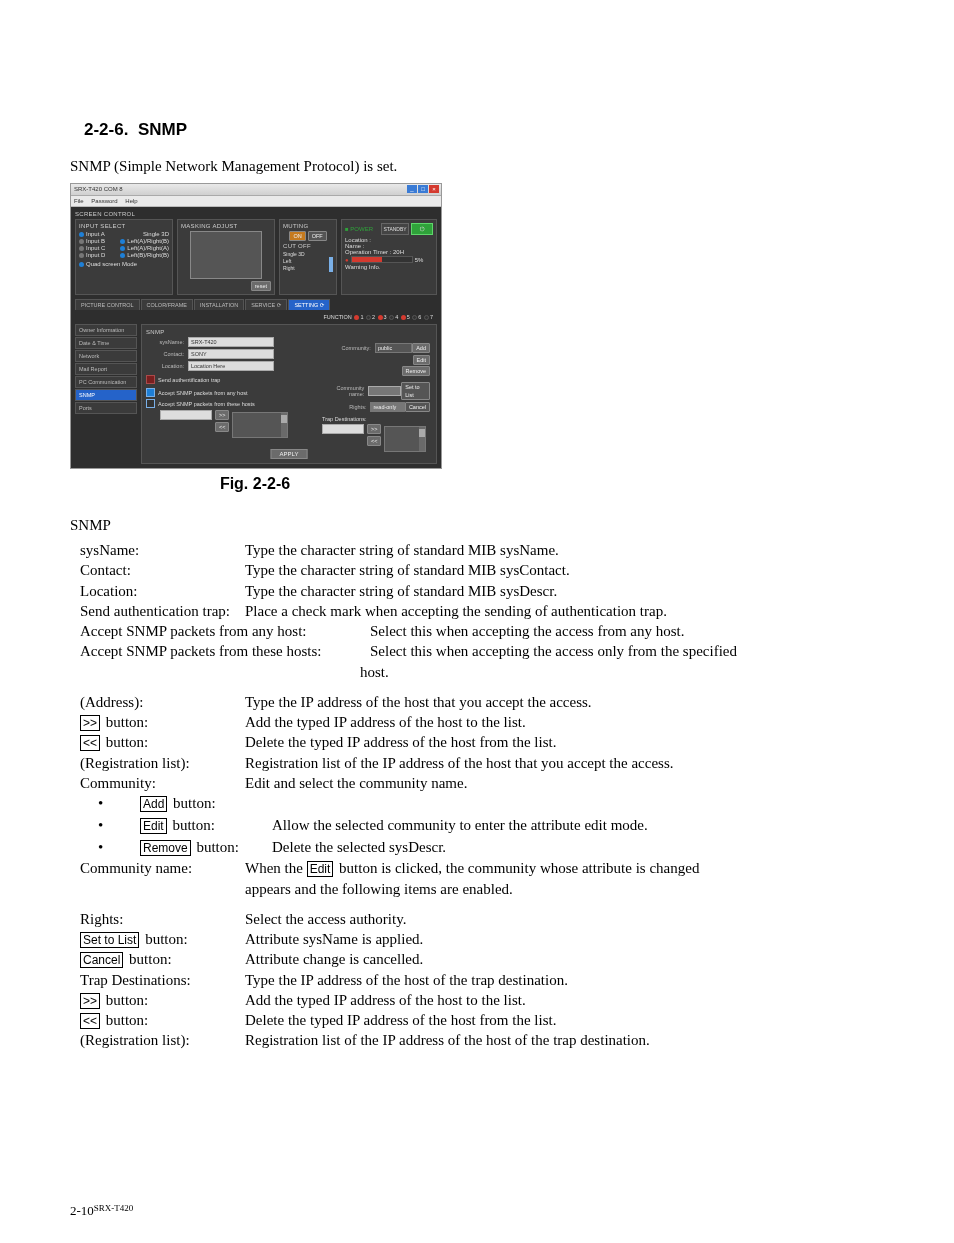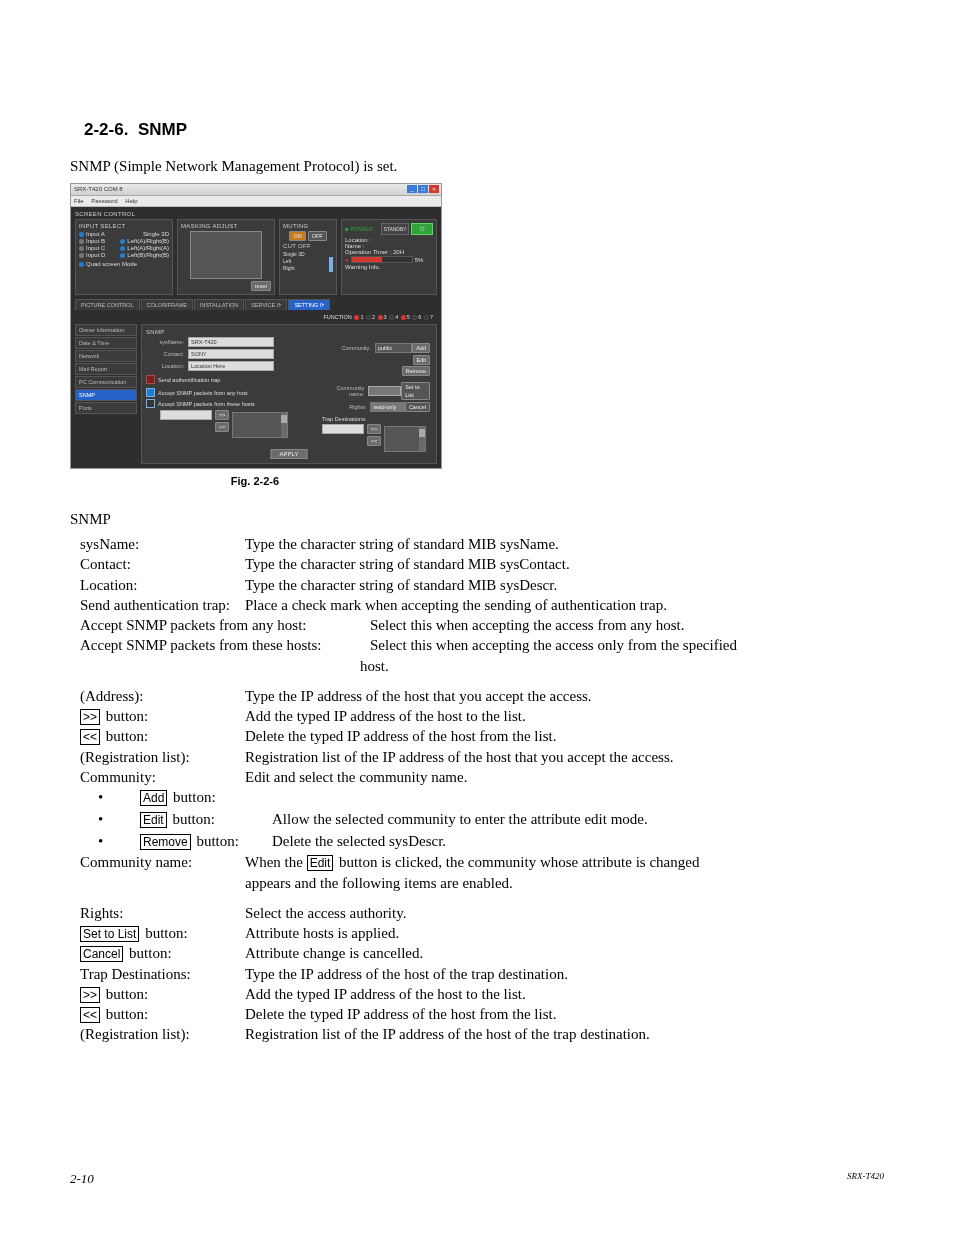--- a/index.html
+++ b/index.html
@@ -124,21 +124,21 @@
   .listbox { width: 54px; height: 24px; background: #555; border: 1px solid #777; margin-top: 2px; position: relative; }
   .listbox .scroll { position:absolute; right:0; top:0; bottom:0; width:6px; background:#6a6a6a; }
   .listbox .scroll .thumb { position:absolute; left:0; right:0; top:2px; height:8px; background:#aaa; }
   .apply-btn {
     position: absolute; left: 50%; bottom: 4px; transform: translateX(-50%);
     background: #6b6b6b; border: 1px solid #888; color: #eee; font-size: 6px; padding: 1px 8px;
   }
   .fig-caption {
     font-family: Arial, Helvetica, sans-serif;
     font-weight: bold;
-    font-size: 11px;
+    font-size: 16px;
     margin: 6px 0 24px 0;
     width: 370px;
     text-align: center;
   }
   .desc-heading { font-size: 15px; margin: 0 0 6px 0; }
   .def-row {
     display: flex; font-size: 15px; line-height: 1.35; margin: 0;
     padding-left: 10px;
   }
   .def-label { flex: 0 0 165px; }
@@ -151,24 +151,23 @@
   .keycap {
     font-family: Arial, Helvetica, sans-serif;
     font-size: 12px;
     border: 1px solid #000;
     padding: 0 2px;
     display: inline-block;
     line-height: 14px;
     margin-right: 2px;
   }
   .footer {
-    position: absolute; bottom: 56px; left: 70px; right: 70px;
-    display: flex; justify-content: space-between;
+    position: absolute; bottom: 24px; left: 70px; right: 70px;
+    display: flex; justify-content: flex-start;
     font-size: 13px;
-    font-style: italic;
   }
   .footer .model { font-size: 9px; }
 </style>
 </head>
 <body>
 
 <div class="page">
 
   <h2 class="section-title">
     <span>2-2-6.</span>
@@ -447,21 +446,21 @@
     </div>
 
   <div style="height:10px;"></div>
 
   <div class="def-row">
       <span class="def-label">Rights:</span>
       <span class="def-text">Select the access authority.</span>
     </div>
   <div class="def-row">
       <span class="def-label"><span class="keycap">Set to List</span><span> button:</span></span>
-      <span class="def-text">Attribute hosts is applied.</span>
+      <span class="def-text">Attribute sysName is applied.</span>
     </div>
   <div class="def-row">
       <span class="def-label"><span class="keycap">Cancel</span><span> button:</span></span>
       <span class="def-text">Attribute change is cancelled.</span>
     </div>
   <div class="def-row">
       <span class="def-label">Trap Destinations:</span>
       <span class="def-text">Type the IP address of the host of the trap destination.</span>
     </div>
   <div class="def-row">

